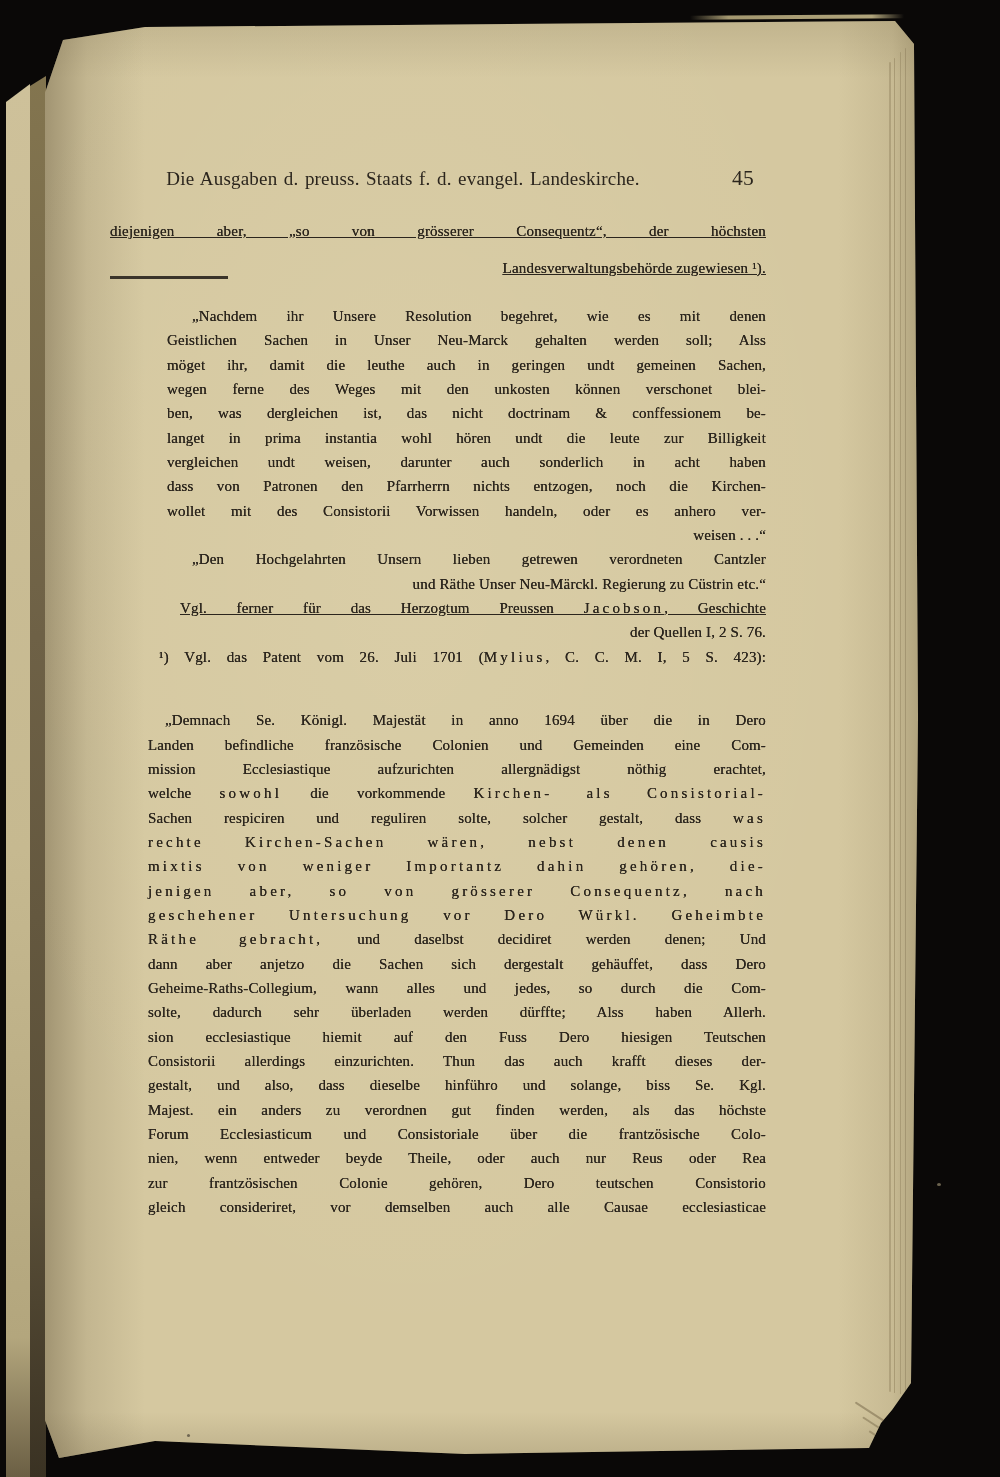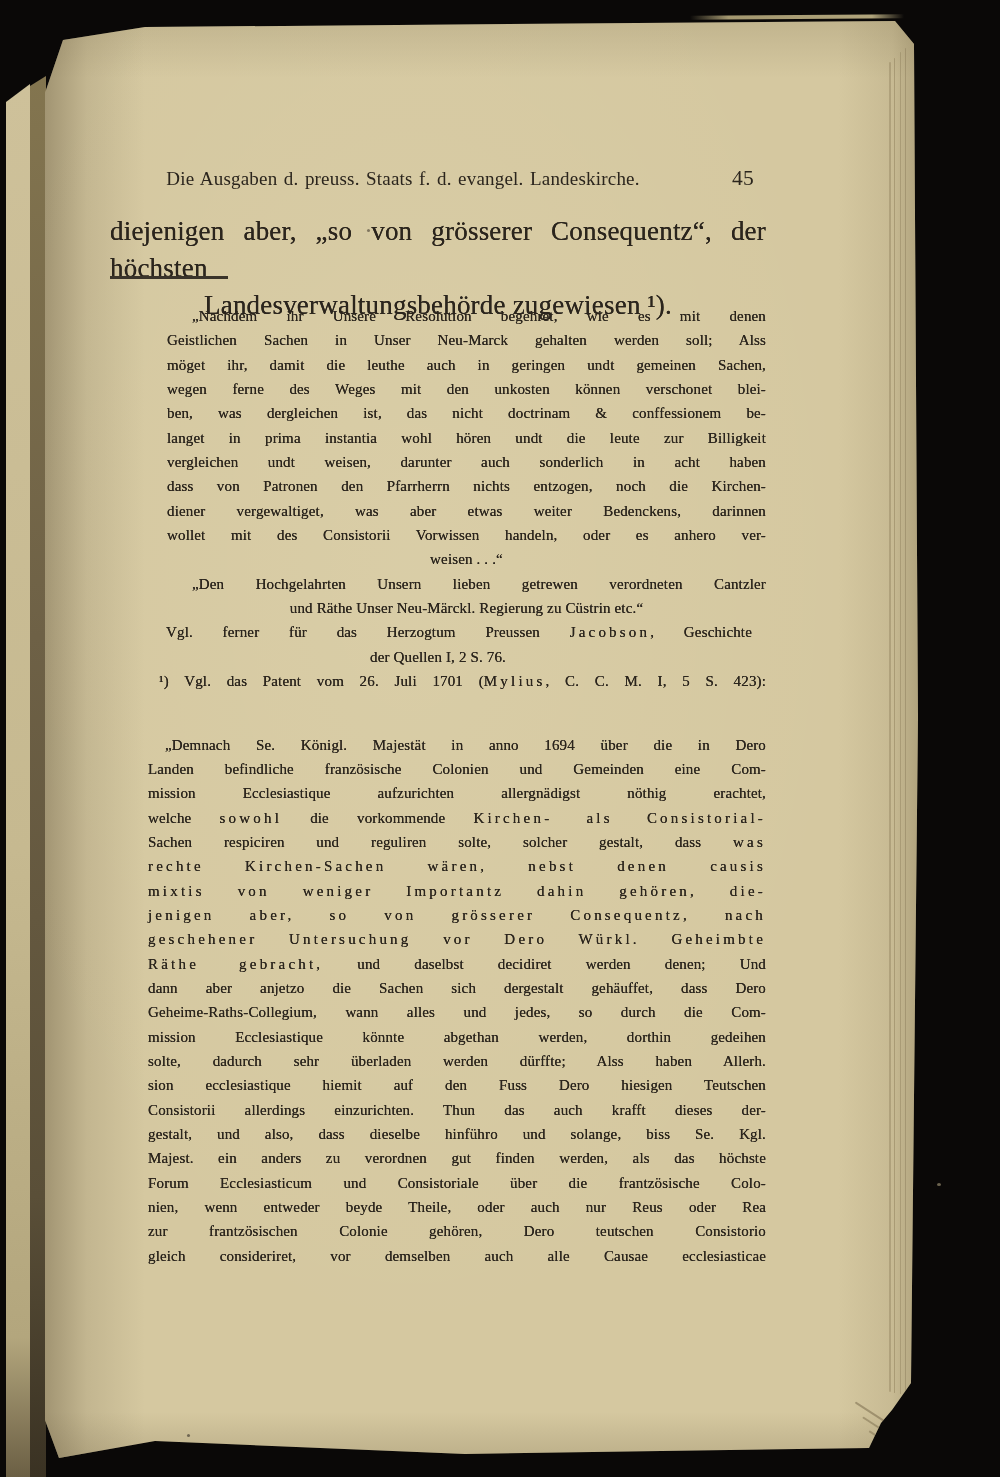--- a/index.html
+++ b/index.html
@@ -67,36 +67,36 @@
 
   
   .header{
     position:absolute;left:65px;top:150px;width:656px;height:26px;
     font-size:19px;letter-spacing:.2px;word-spacing:1.5px;
   }
   .header .title{display:block;text-align:center;padding-right:70px;}
   .header .pagenum{position:absolute;right:12px;top:-2px;font-size:21.5px;}
   .main{
     position:absolute;left:65px;top:195px;width:656px;
-    font-size:27px;line-height:37px;letter-spacing:.2px;
+    font-size:15px;line-height:37px;letter-spacing:.2px;text-decoration:underline;
   }
   .main .ml{text-shadow:0 0 .5px currentColor;}
   .fn-rule{
     position:absolute;left:65px;top:258px;width:118px;height:2.5px;
     background:var(--rule);
   }
   .fns{
     position:absolute;left:65px;top:286px;width:656px;
     font-size:15px;line-height:24.35px;letter-spacing:.15px;
   }
   .fl{text-shadow:0 0 .4px currentColor;hyphens:none;}
   .j{text-align:justify;text-align-last:justify;}
-  .l{text-align:center;}
+  .l{text-align:right;}
   .full{margin-left:0;width:656px;}
-  .vglf{margin-left:56px;width:586px;}
+  .vglf{margin-left:70px;width:586px;text-decoration:underline;}
   .b1{margin-left:57px;width:599px;}
   .b1f{margin-left:82px;width:574px;}
   .pat{margin-left:49px;width:607px;}
   .b2{margin-left:38px;width:618px;}
   .b2f{margin-left:55px;width:601px;margin-top:39px;}
   .sp{letter-spacing:3.2px;word-spacing:3px;}
 </style>
 </head>
 <body>
 
@@ -128,41 +128,39 @@
 
   <div class="fns">
       <div class="fl b1f j"><span>„Nachdem ihr Unsere Resolution begehret, wie es mit denen</span></div>
       <div class="fl b1 j"><span>Geistlichen Sachen in Unser Neu-Marck gehalten werden soll; Alss</span></div>
       <div class="fl b1 j"><span>möget ihr, damit die leuthe auch in geringen undt gemeinen Sachen,</span></div>
       <div class="fl b1 j"><span>wegen ferne des Weges mit den unkosten können verschonet blei-</span></div>
       <div class="fl b1 j"><span>ben, was dergleichen ist, das nicht doctrinam &amp; conffessionem be-</span></div>
       <div class="fl b1 j"><span>langet in prima instantia wohl hören undt die leute zur Billigkeit</span></div>
       <div class="fl b1 j"><span>vergleichen undt weisen, darunter auch sonderlich in acht haben</span></div>
       <div class="fl b1 j"><span>dass von Patronen den Pfarrherrn nichts entzogen, noch die Kirchen-</span></div>
-      <div class="fl b1 j"><span>diener vergewaltiget, was aber etwas weiter Bedenckens, darinnen</span></div>
       <div class="fl b1 j"><span>wollet mit des Consistorii Vorwissen handeln, oder es anhero ver-</span></div>
       <div class="fl b1 l"><span>weisen . . .“</span></div>
       <div class="fl b1f j"><span>„Den Hochgelahrten Unsern lieben getrewen verordneten Cantzler</span></div>
       <div class="fl b1 l"><span>und Räthe Unser Neu-Märckl. Regierung zu Cüstrin etc.“</span></div>
       <div class="fl vglf j"><span>Vgl. ferner für das Herzogtum Preussen </span><span class="sp">Jacobson</span><span>, Geschichte</span></div>
       <div class="fl full l"><span>der Quellen I, 2 S. 76.</span></div>
       <div class="fl pat j"><span>¹) Vgl. das Patent vom 26. Juli 1701 (</span><span class="sp">Mylius</span><span>, C. C. M. I, 5 S. 423):</span></div>
       <div class="fl b2f j"><span>„Demnach Se. Königl. Majestät in anno 1694 über die in Dero</span></div>
       <div class="fl b2 j"><span>Landen befindliche französische Colonien und Gemeinden eine Com-</span></div>
       <div class="fl b2 j"><span>mission Ecclesiastique aufzurichten allergnädigst nöthig erachtet,</span></div>
       <div class="fl b2 j"><span>welche </span><span class="sp">sowohl</span><span> die vorkommende </span><span class="sp">Kirchen- als Consistorial-</span></div>
       <div class="fl b2 j"><span>Sachen respiciren und reguliren solte, solcher gestalt, dass </span><span class="sp">was</span></div>
       <div class="fl b2 j"><span class="sp">rechte Kirchen-Sachen wären, nebst denen causis</span></div>
       <div class="fl b2 j"><span class="sp">mixtis von weniger Importantz dahin gehören, die-</span></div>
       <div class="fl b2 j"><span class="sp">jenigen aber, so von grösserer Consequentz, nach</span></div>
       <div class="fl b2 j"><span class="sp">geschehener Untersuchung vor Dero Würkl. Geheimbte</span></div>
       <div class="fl b2 j"><span class="sp">Räthe gebracht,</span><span> und daselbst decidiret werden denen; Und</span></div>
       <div class="fl b2 j"><span>dann aber anjetzo die Sachen sich dergestalt gehäuffet, dass Dero</span></div>
       <div class="fl b2 j"><span>Geheime-Raths-Collegium, wann alles und jedes, so durch die Com-</span></div>
-      <div class="fl b2 j"><span>mission Ecclesiastique könnte abgethan werden, dorthin gedeihen</span></div>
       <div class="fl b2 j"><span>solte, dadurch sehr überladen werden dürffte; Alss haben Allerh.</span></div>
       <div class="fl b2 j"><span>sion ecclesiastique hiemit auf den Fuss Dero hiesigen Teutschen</span></div>
       <div class="fl b2 j"><span>Consistorii allerdings einzurichten.  Thun das auch krafft dieses der-</span></div>
       <div class="fl b2 j"><span>gestalt, und also, dass dieselbe hinführo und solange, biss Se. Kgl.</span></div>
       <div class="fl b2 j"><span>Majest. ein anders zu verordnen gut finden werden, als das höchste</span></div>
       <div class="fl b2 j"><span>Forum Ecclesiasticum und Consistoriale über die frantzösische Colo-</span></div>
       <div class="fl b2 j"><span>nien, wenn entweder beyde Theile, oder auch nur Reus oder Rea</span></div>
       <div class="fl b2 j"><span>zur frantzösischen Colonie gehören, Dero teutschen Consistorio</span></div>
       <div class="fl b2 j"><span>gleich consideriret, vor demselben auch alle Causae ecclesiasticae</span></div>
     </div>

